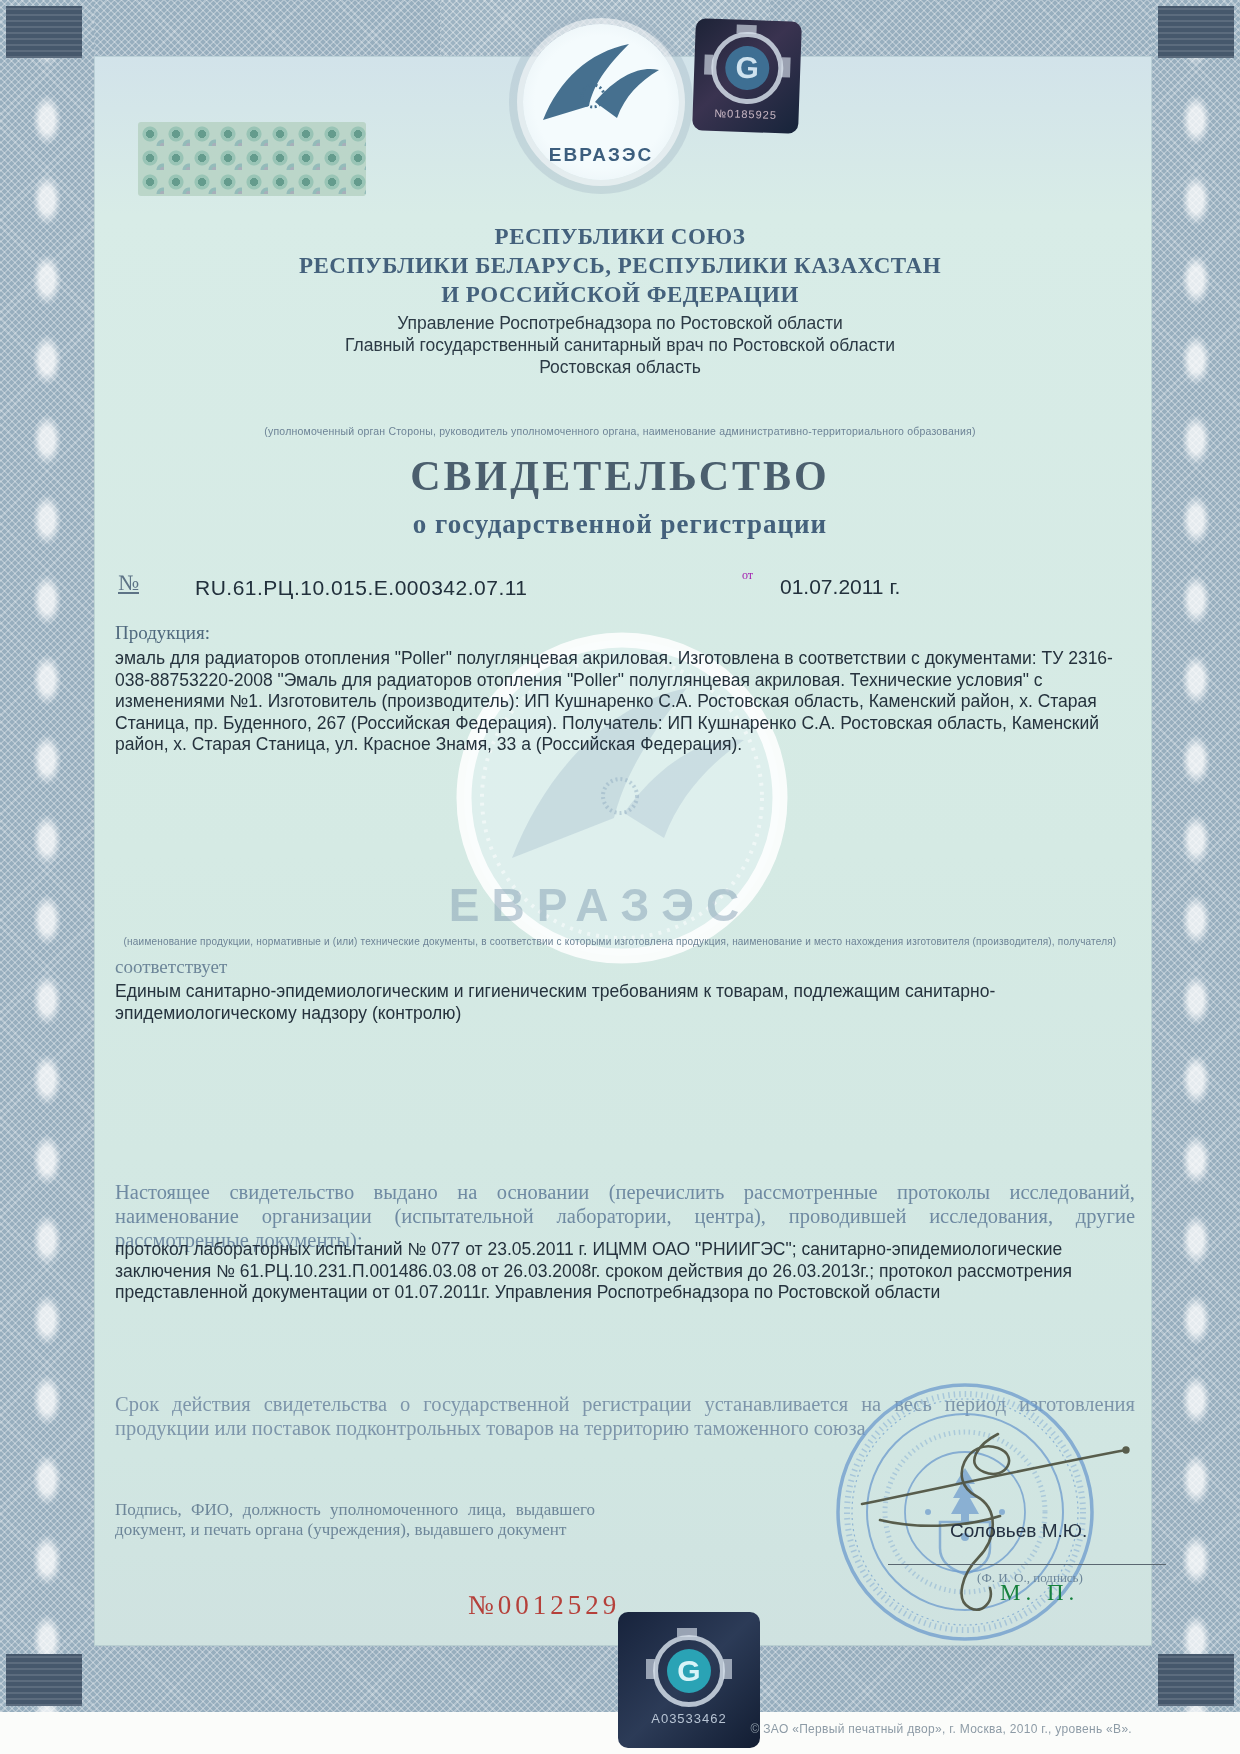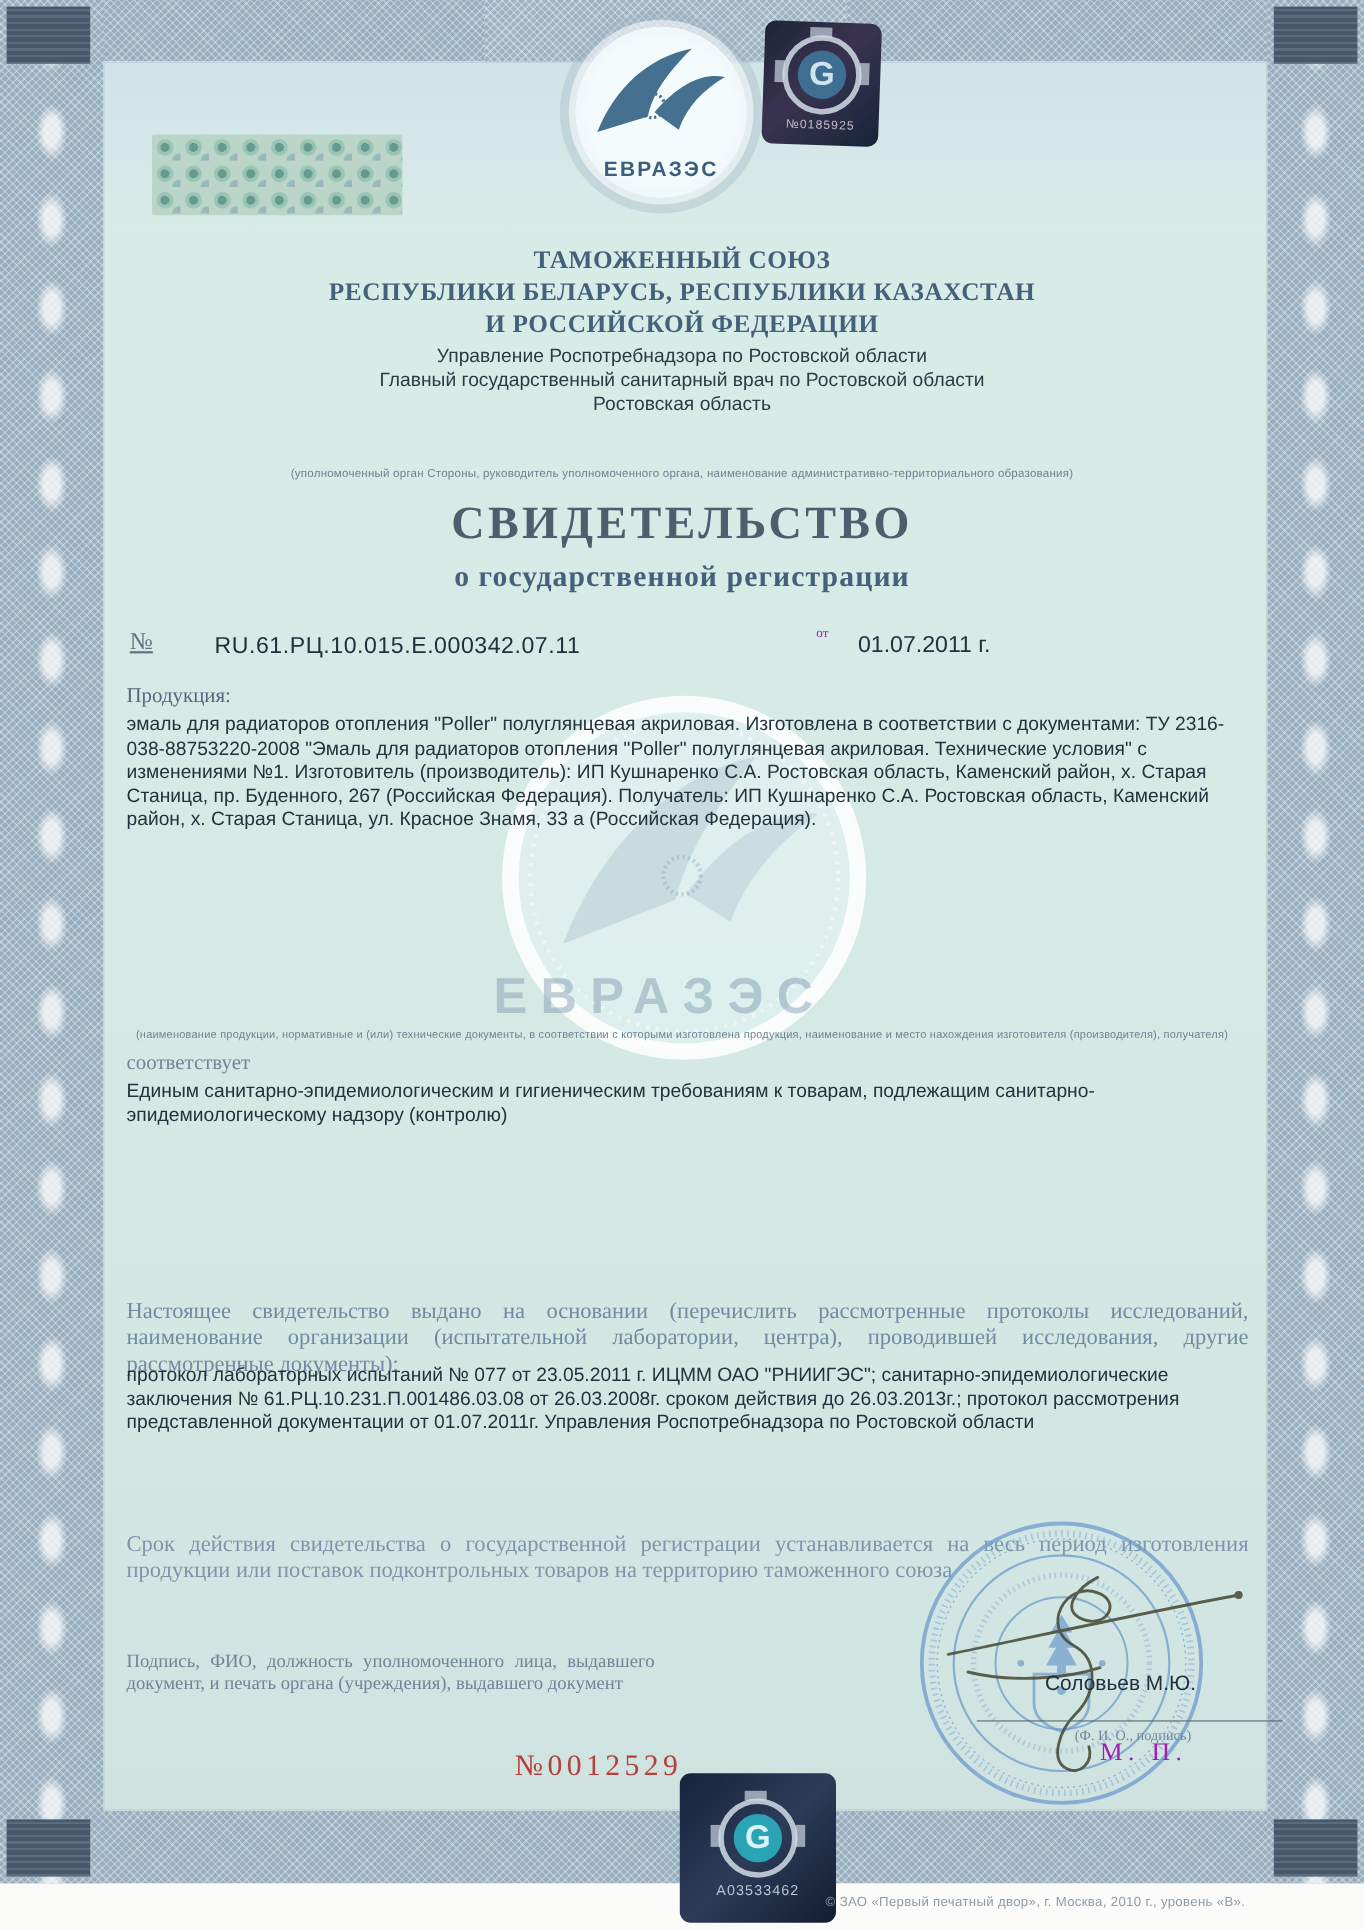--- a/index.html
+++ b/index.html
@@ -86,21 +86,21 @@
   .faded-serif{font-family:"Liberation Serif",serif;color:#7d95aa;text-align:justify;}
   .reg-statement{left:115px;top:1040px;width:1020px;font-size:21px;line-height:25px;}
   .usage-body{left:115px;top:1112px;width:1000px;font-size:17.5px;line-height:21.5px;color:#25323d;}
   .basis-heading{left:115px;top:1180px;width:1020px;font-size:20.5px;line-height:24px;color:#6f8aa2;}
   .basis-details{left:115px;top:1206px;width:960px;font-size:17.5px;line-height:21.5px;color:#25323d;margin-top:33px;}
   .validity-body{left:115px;top:1392px;width:1020px;font-size:20.5px;line-height:24px;}
   .sig-label{left:115px;top:1500px;width:480px;font-family:"Liberation Serif",serif;font-size:17px;line-height:20px;color:#6d8699;text-align:justify;}
   .sig-name{left:950px;top:1520px;font-size:19px;color:#243041;}
   .sig-line{left:888px;top:1564px;width:278px;border-top:1.5px solid #5a6771;height:0;}
   .sig-cap{left:905px;top:1570px;width:250px;text-align:center;font-family:"Liberation Serif",serif;font-size:13px;color:#6d8699;}
-  .mp{left:1000px;top:1580px;font-family:"Liberation Serif",serif;font-size:23px;color:#a21caf;letter-spacing:5px;}
+  .mp{left:1000px;top:1580px;font-family:"Liberation Serif",serif;font-size:23px;color:#15803d;letter-spacing:5px;}
   .red-serial{left:468px;top:1590px;font-family:"Liberation Serif",serif;font-size:27px;color:#b5403a;letter-spacing:4px;}
   .footer-note{right:108px;top:1722px;font-size:12px;color:#8d9ba6;letter-spacing:.3px;}
 
   
   .wm-ring{left:452px;top:628px;}
   .wm-label{left:390px;top:878px;width:420px;text-align:center;font-size:46px;font-weight:bold;
     color:rgba(128,155,176,.48);letter-spacing:12px;}
 
   
   .stamp-svg{left:820px;top:1372px;}
@@ -149,21 +149,21 @@
     <div class="gmark">
       <div class="gnotch n"></div>
       <div class="gnotch e"></div>
       <div class="gnotch w"></div>
       <div class="gcore">G</div>
     </div>
     <div class="holo-serial">№0185925</div>
   </div>
 
   <div class="abs center serifh union">
-    <div>ТАМОЖЕННЫЙ СОЮЗ</div>
+    <div>РЕСПУБЛИКИ СОЮЗ</div>
     <div>РЕСПУБЛИКИ БЕЛАРУСЬ, РЕСПУБЛИКИ КАЗАХСТАН</div>
     <div>И РОССИЙСКОЙ ФЕДЕРАЦИИ</div>
   </div>
   <div class="abs center authority">
     <div>Управление Роспотребнадзора по Ростовской области</div>
     <div>Главный государственный санитарный врач по Ростовской области</div>
     <div>Ростовская область</div>
   </div>
   <div class="abs center cap cap1">(уполномоченный орган Стороны, руководитель уполномоченного органа, наименование административно-территориального образования)</div>
 

